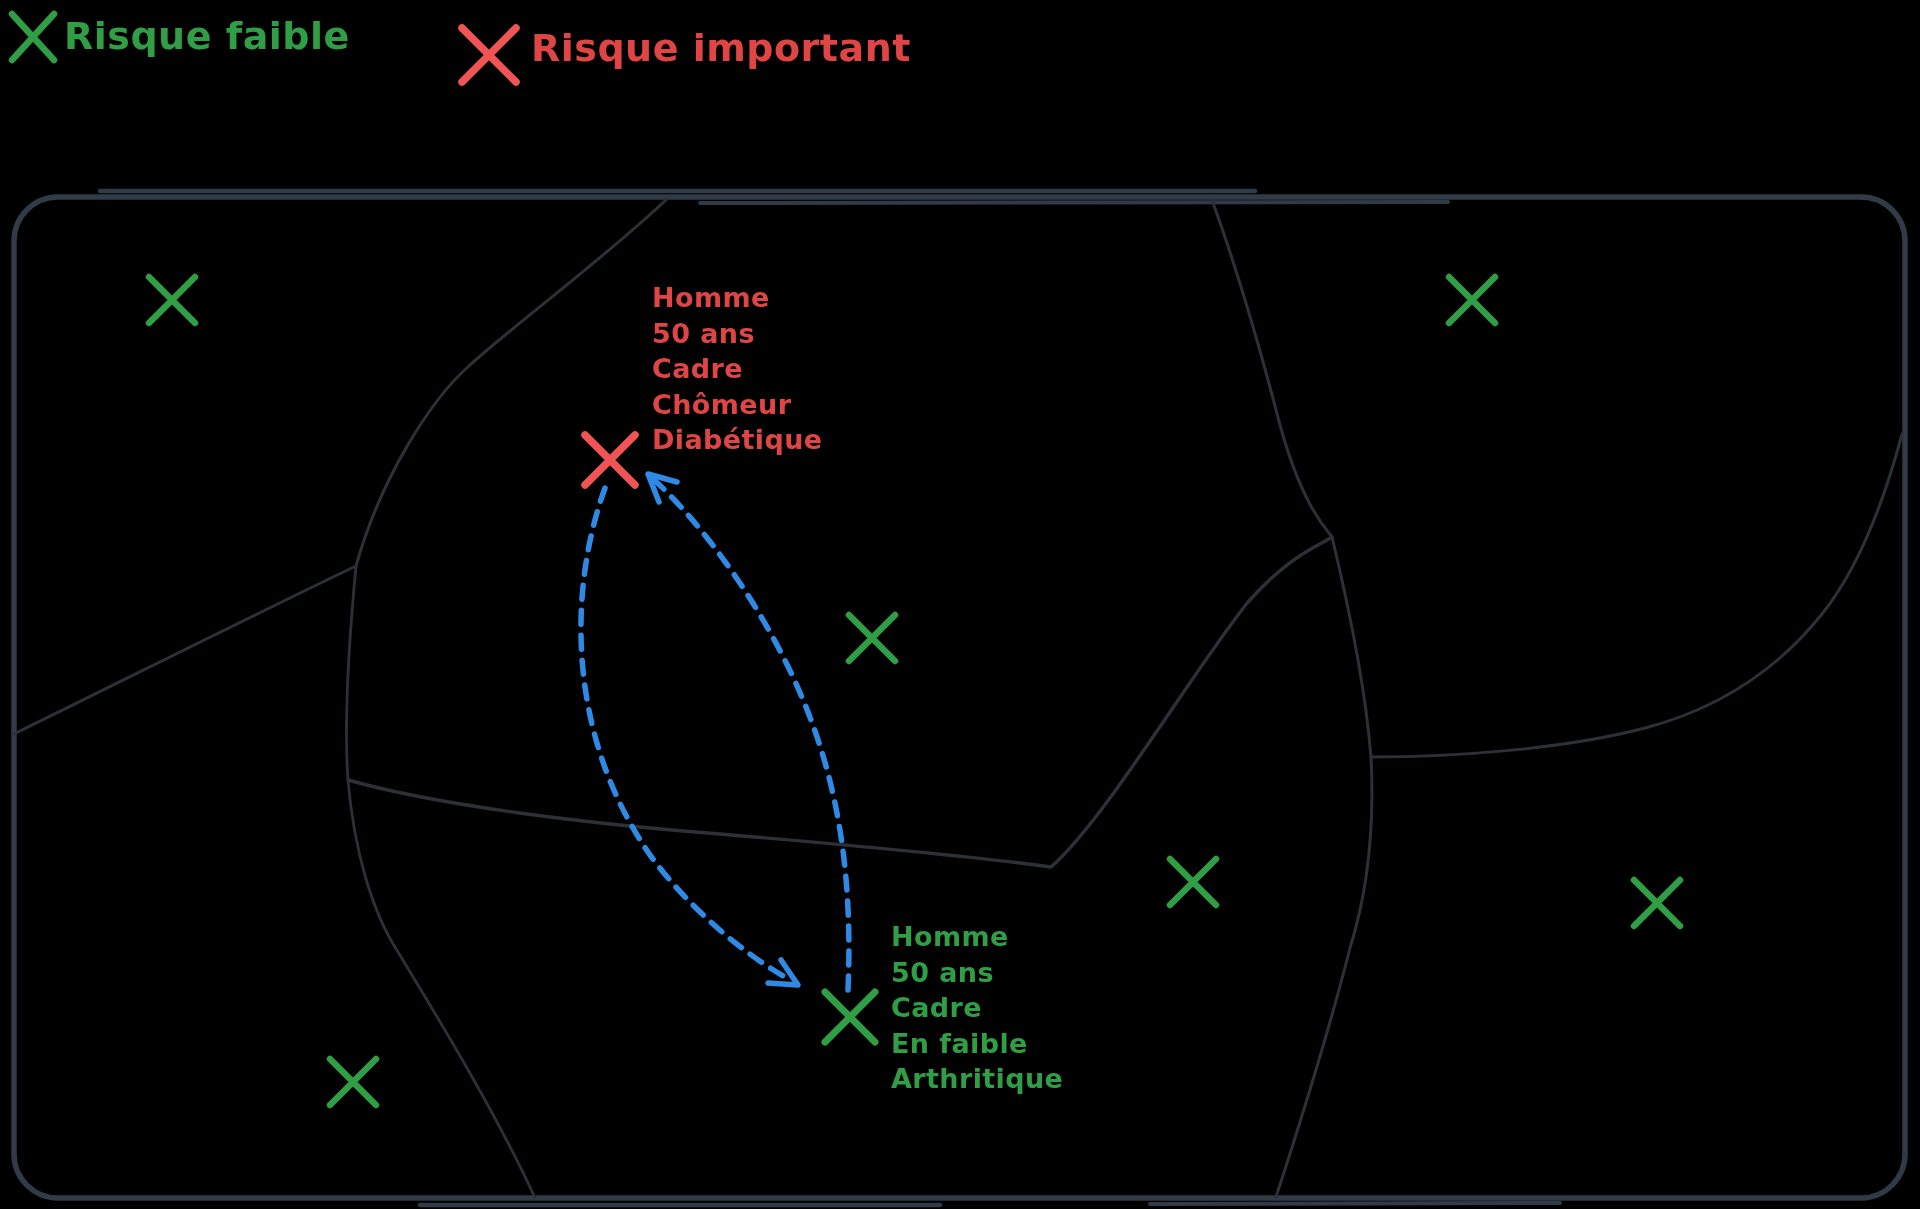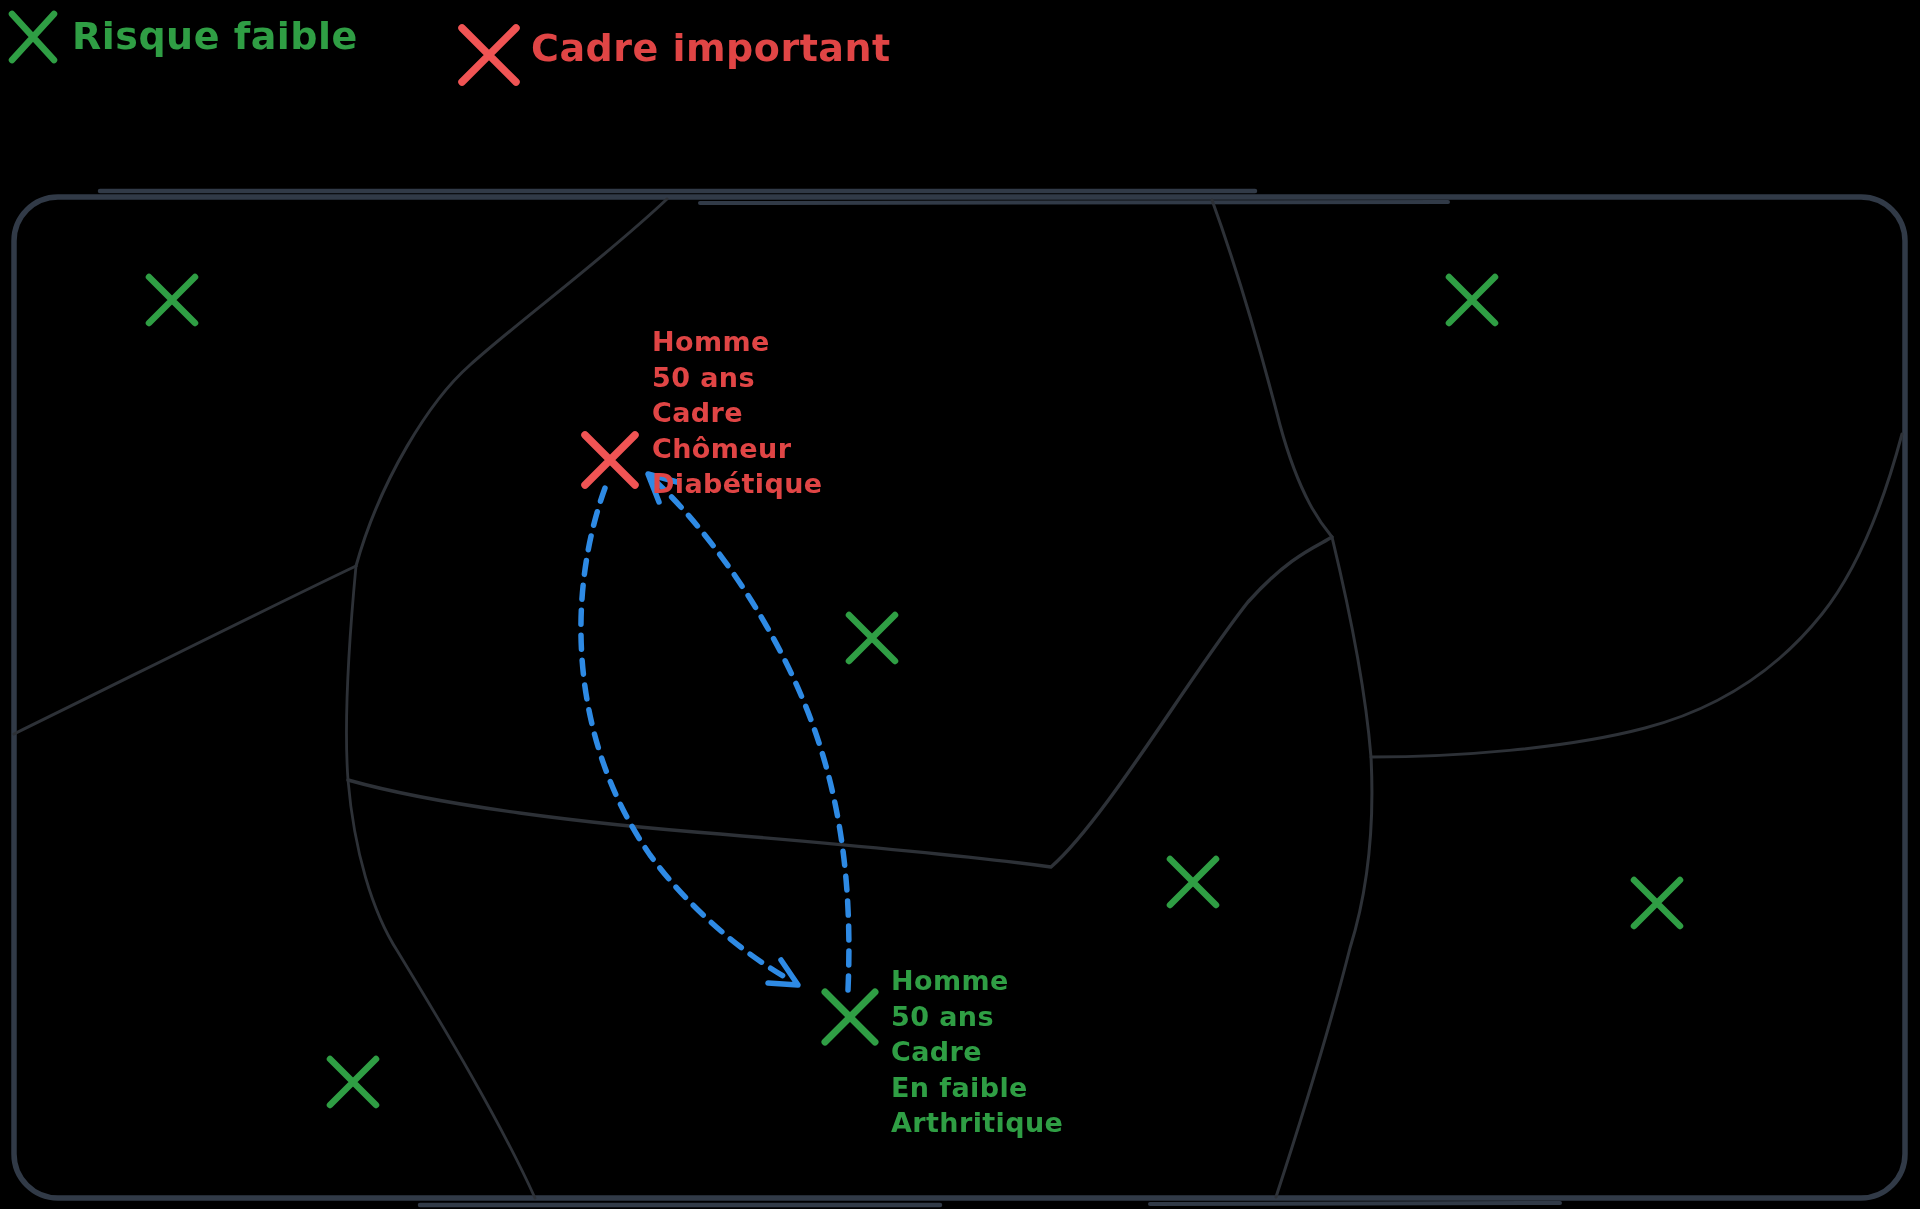--- a/index.html
+++ b/index.html
@@ -14,26 +14,26 @@
   .border-stroke{stroke:var(--border,#313a47);fill:none;stroke-linecap:round;}
   .region-stroke{stroke:var(--line,#2d3137);fill:none;stroke-linecap:round;}
   .green-stroke{stroke:var(--green,#2f9e44);fill:none;stroke-linecap:round;}
   .red-stroke{stroke:var(--red-x,#f05454);fill:none;stroke-linecap:round;}
   .blue-stroke{stroke:var(--blue,#2e8ae4);fill:none;stroke-linecap:round;stroke-linejoin:round;}
 
   .legend{position:absolute;left:0;top:0;width:100%;height:120px;}
   .legend-label{
     position:absolute;font-weight:600;font-size:38px;letter-spacing:.5px;white-space:nowrap;
   }
-  .legend-label.low{left:72px;top:14px;color:var(--green,#2f9e44);}
+  .legend-label.low{left:64px;top:14px;color:var(--green,#2f9e44);}
   .legend-label.high{left:531px;top:26px;color:var(--red-text,#e04545);}
 
   .profile{
     position:absolute;font-weight:600;font-size:27px;line-height:35.5px;
-    letter-spacing:.4px;white-space:nowrap;margin-top:44px;
+    letter-spacing:.4px;white-space:nowrap;
   }
   .profile span{display:block;}
   .profile.high{left:652px;top:280px;color:var(--red-text,#e04545);}
   .profile.low{left:891px;top:919px;color:var(--green,#2f9e44);}
 </style>
 </head>
 <body>
 
 <div class="stage">
 
@@ -83,21 +83,21 @@
     </g>
 
     <g>
       <path d="M12,14 L54,60 M54,14 L12,60" class="green-stroke" stroke-width="6.5"></path>
       <path d="M462,28 L516,82 M516,28 L462,82" class="red-stroke" stroke-width="7.5"></path>
     </g>
   </svg>
 
   <div class="legend">
     <div class="legend-label low">Risque faible</div>
-    <div class="legend-label high">Cadre important</div>
+    <div class="legend-label high">Risque important</div>
   </div>
 
   <div class="profile high">
     <span>Homme</span>
     <span>50 ans</span>
     <span>Cadre</span>
     <span>Chômeur</span>
     <span>Diabétique</span>
   </div>
 

